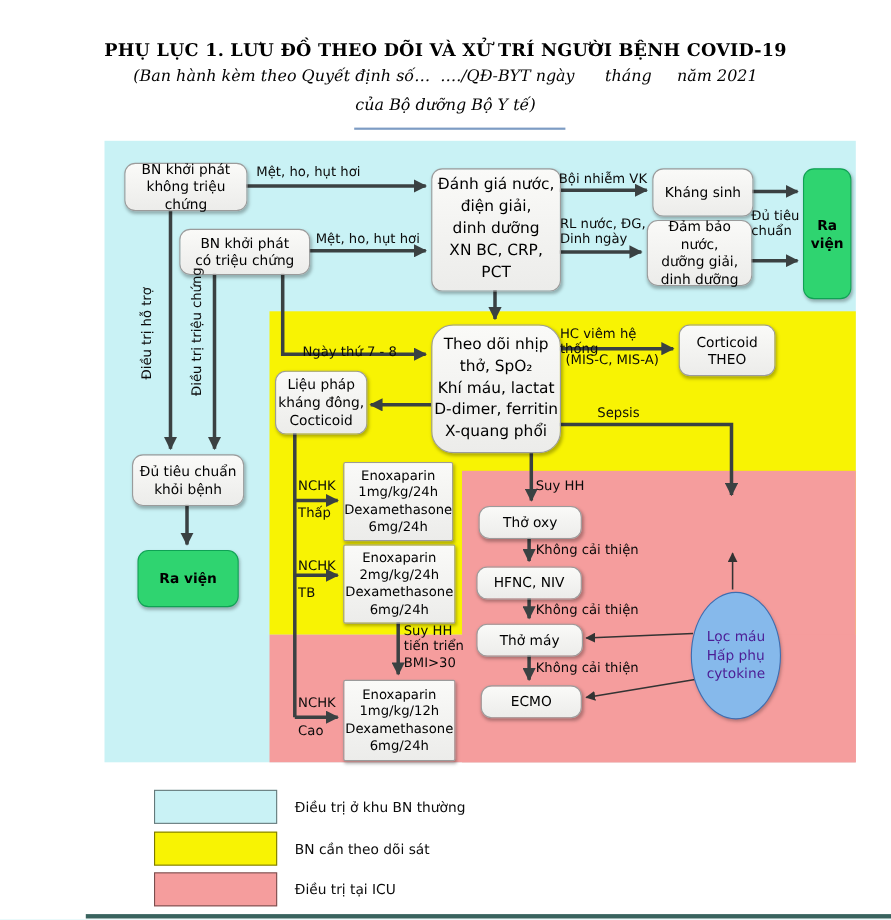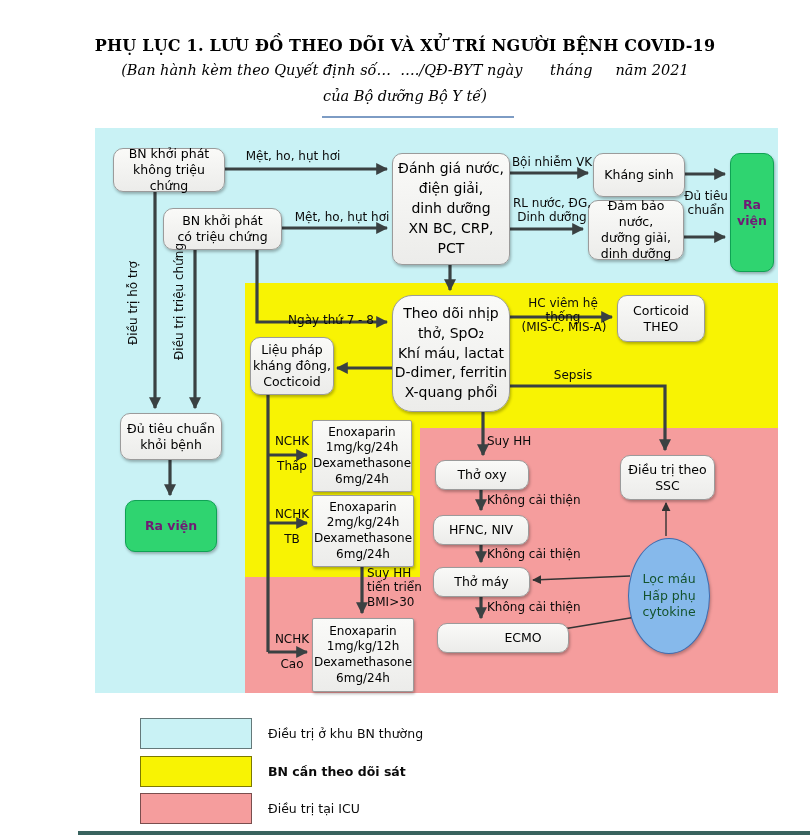--- a/index.html
+++ b/index.html
@@ -27,28 +27,28 @@
   .arrows{position:absolute;left:0;top:0;z-index:2;pointer-events:none;}
 
   
   .nb{position:absolute;z-index:3;display:flex;align-items:center;justify-content:center;
       text-align:center;white-space:pre-line;background:linear-gradient(#fafaf8,#ececea);
       border:1.4px solid #9b9b9b;border-radius:10px;font-size:12.5px;line-height:1.28;
       box-shadow:1px 2px 3px rgba(0,0,0,.28);color:#000;}
   .nb.big{font-size:14px;line-height:1.42;}
   .nb.sq{border-radius:2px;font-size:12px;line-height:1.3;}
   .nb.green{background:linear-gradient(#3ddd7c,#23c765);border:1.6px solid #0fa254;
-            font-weight:bold;color:#701a75;}
+            font-weight:bold;color:#000000;}
   .ellipse{position:absolute;z-index:3;display:flex;align-items:center;justify-content:center;
-           text-align:right;white-space:pre-line;border-radius:50%;
-           border:1.5px solid #3e6db0;font-size:12.5px;line-height:1.35;color:#14532d;
+           text-align:left;white-space:pre-line;border-radius:50%;
+           border:1.5px solid #3e6db0;font-size:12.5px;line-height:1.35;color:#4c1d95;
            box-shadow:1px 2px 3px rgba(0,0,0,.25);}
 
   
-  .lb{position:absolute;z-index:3;font-size:12px;line-height:1.2;text-align:center;
+  .lb{position:absolute;z-index:3;font-size:12px;line-height:1.2;
       white-space:pre-line;color:#0b0b0b;}
   .lb.left{text-align:left;}
   .vert{position:absolute;z-index:3;font-size:12px;color:#0b0b0b;
         writing-mode:vertical-rl;transform:rotate(180deg);
         display:flex;align-items:center;justify-content:center;white-space:nowrap;}
 
   
   .legend-row{position:absolute;left:112px;display:flex;align-items:center;z-index:3;margin-left:28px;}
   .legend-swatch{width:110px;height:29px;border:1px solid rgba(0,0,0,.5);}
   .legend-label{margin-left:16px;font-size:12.5px;color:#0b0b0b;}
@@ -147,32 +147,30 @@
 2mg/kg/24h
 Dexamethasone
 6mg/24h</div>
   <div class="nb sq" style="left:217px;top:490px;width:100px;height:72px;">Enoxaparin
 1mg/kg/12h
 Dexamethasone
 6mg/24h</div>
   <div class="nb" style="left:340px;top:332px;width:92px;height:28px;">Thở oxy</div>
   <div class="nb" style="left:338px;top:387px;width:94px;height:28px;">HFNC, NIV</div>
   <div class="nb" style="left:338px;top:439px;width:95px;height:28px;">Thở máy</div>
-  <div class="nb" style="left:342px;top:495px;width:90px;height:28px;padding-left:40px;">ECMO</div>
-  <div class="nb" style="left:525px;top:327px;width:93px;height:43px;">Điều trị theo
-SSC</div>
+  <div class="nb" style="left:342px;top:495px;width:90px;height:28px;">ECMO</div>
   <div class="ellipse" style="left: 533px; top: 410px; width: 80px; height: 114px; background: rgb(134, 185, 235);">Lọc máu
 Hấp phụ
 cytokine</div>
 
   <div class="lb" style="left:138px;top:21px;width:120px;">Mệt, ho, hụt hơi</div>
   <div class="lb" style="left:192px;top:82px;width:110px;">Mệt, ho, hụt hơi</div>
   <div class="lb" style="left:413px;top:27px;width:88px;">Bội nhiễm VK</div>
   <div class="lb" style="left:414px;top:68px;width:86px;">RL nước, ĐG,
-Dinh dưỡng</div>
+Dinh ngày</div>
   <div class="lb" style="left:588px;top:61px;width:46px;">Đủ tiêu
 chuẩn</div>
   <div class="lb" style="left:180px;top:185px;width:112px;">Ngày thứ 7 - 8</div>
   <div class="lb" style="left:414px;top:168px;width:108px;">HC viêm hệ thống</div>
   <div class="lb" style="left:419px;top:192px;width:100px;">(MIS-C, MIS-A)</div>
   <div class="lb" style="left:448px;top:240px;width:60px;">Sepsis</div>
   <div class="lb left" style="left:392px;top:306px;width:60px;">Suy HH</div>
   <div class="lb left" style="left:392px;top:365px;width:100px;">Không cải thiện</div>
   <div class="lb left" style="left:392px;top:419px;width:100px;">Không cải thiện</div>
   <div class="lb left" style="left:392px;top:472px;width:100px;">Không cải thiện</div>
@@ -186,21 +184,21 @@
 tiến triển
 BMI&gt;30</div>
   <div class="vert" style="left:30px;top:120px;width:16px;height:110px;">Điều trị hỗ trợ</div>
   <div class="vert" style="left:76px;top:108px;width:16px;height:130px;">Điều trị triệu chứng</div>
 </div>
 
 <div class="legend-row" style="top:718px;">
   <div class="legend-swatch" style="background: rgb(201, 242, 245);"></div>
   <div class="legend-label">Điều trị ở khu BN thường</div>
 </div>
-<div class="legend-row" style="top:756px;font-weight:bold;">
+<div class="legend-row" style="top:756px;">
   <div class="legend-swatch" style="background: rgb(248, 243, 3);"></div>
   <div class="legend-label">BN cần theo dõi sát</div>
 </div>
 <div class="legend-row" style="top:793px;">
   <div class="legend-swatch" style="background: rgb(245, 157, 157);"></div>
   <div class="legend-label">Điều trị tại ICU</div>
 </div>
 
 <div class="bottom-bar"></div>
 

